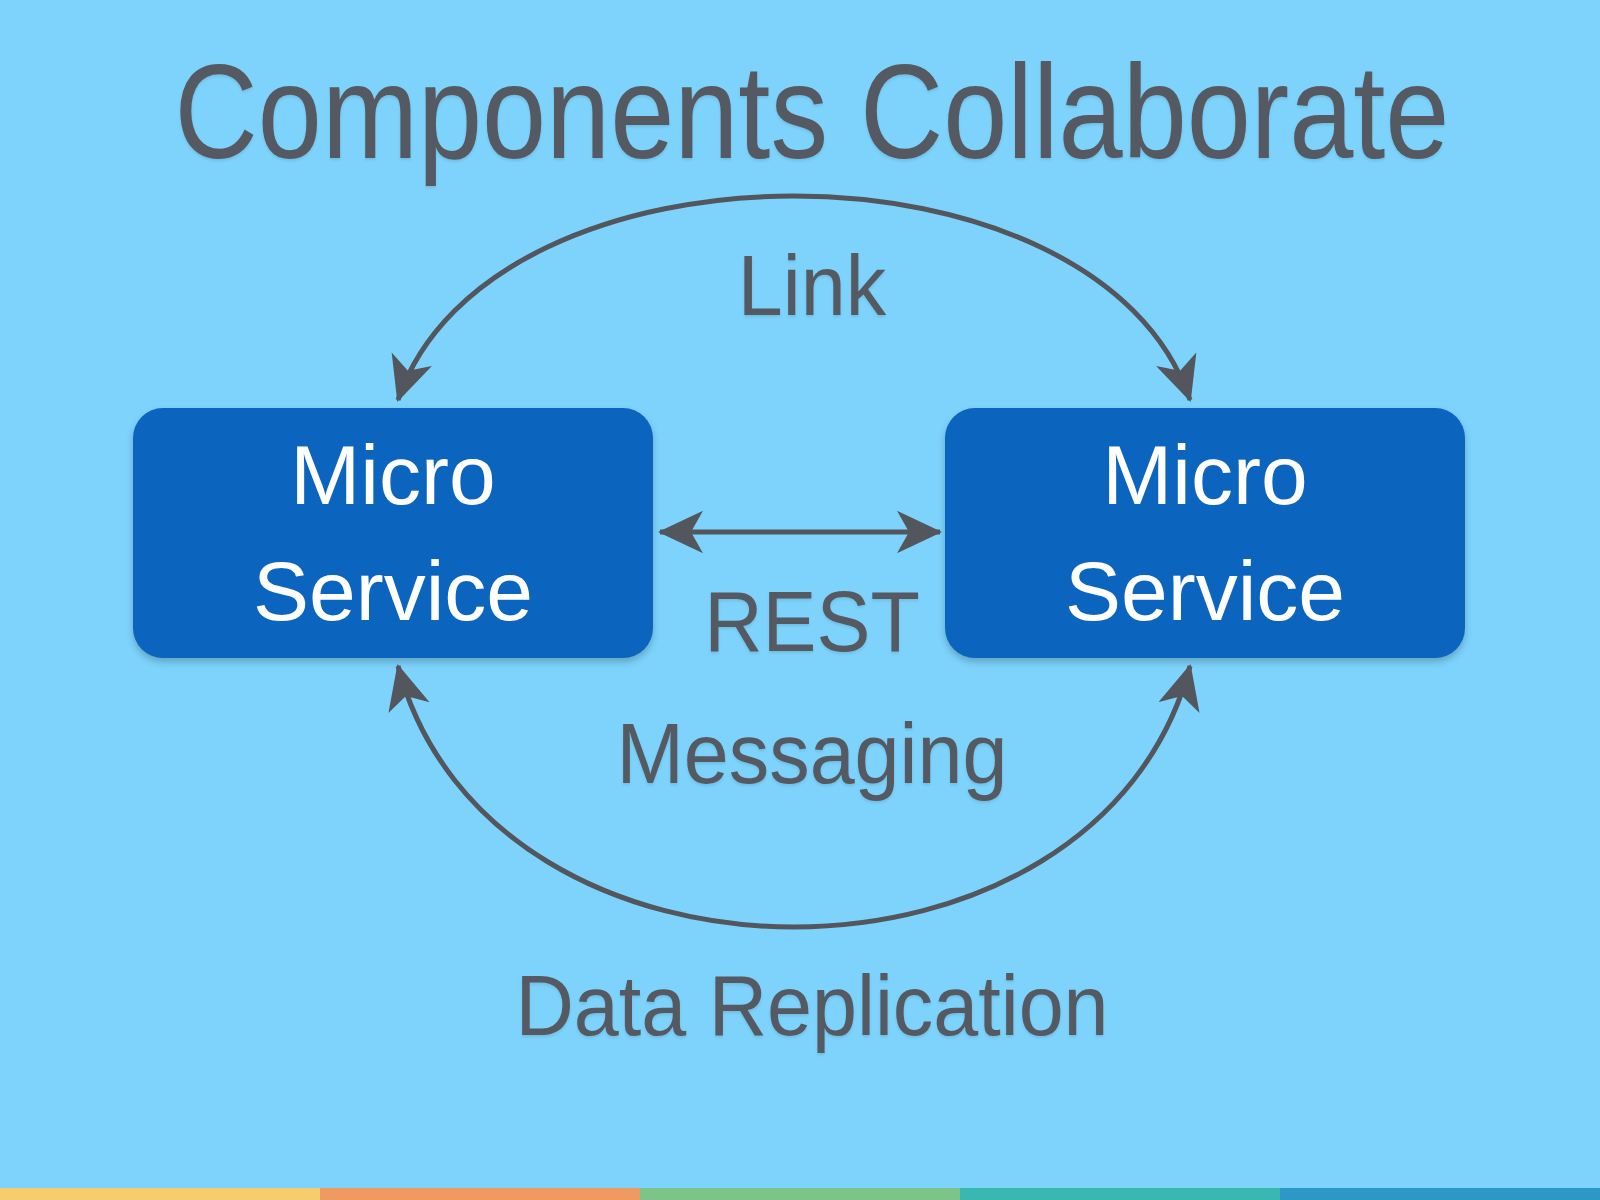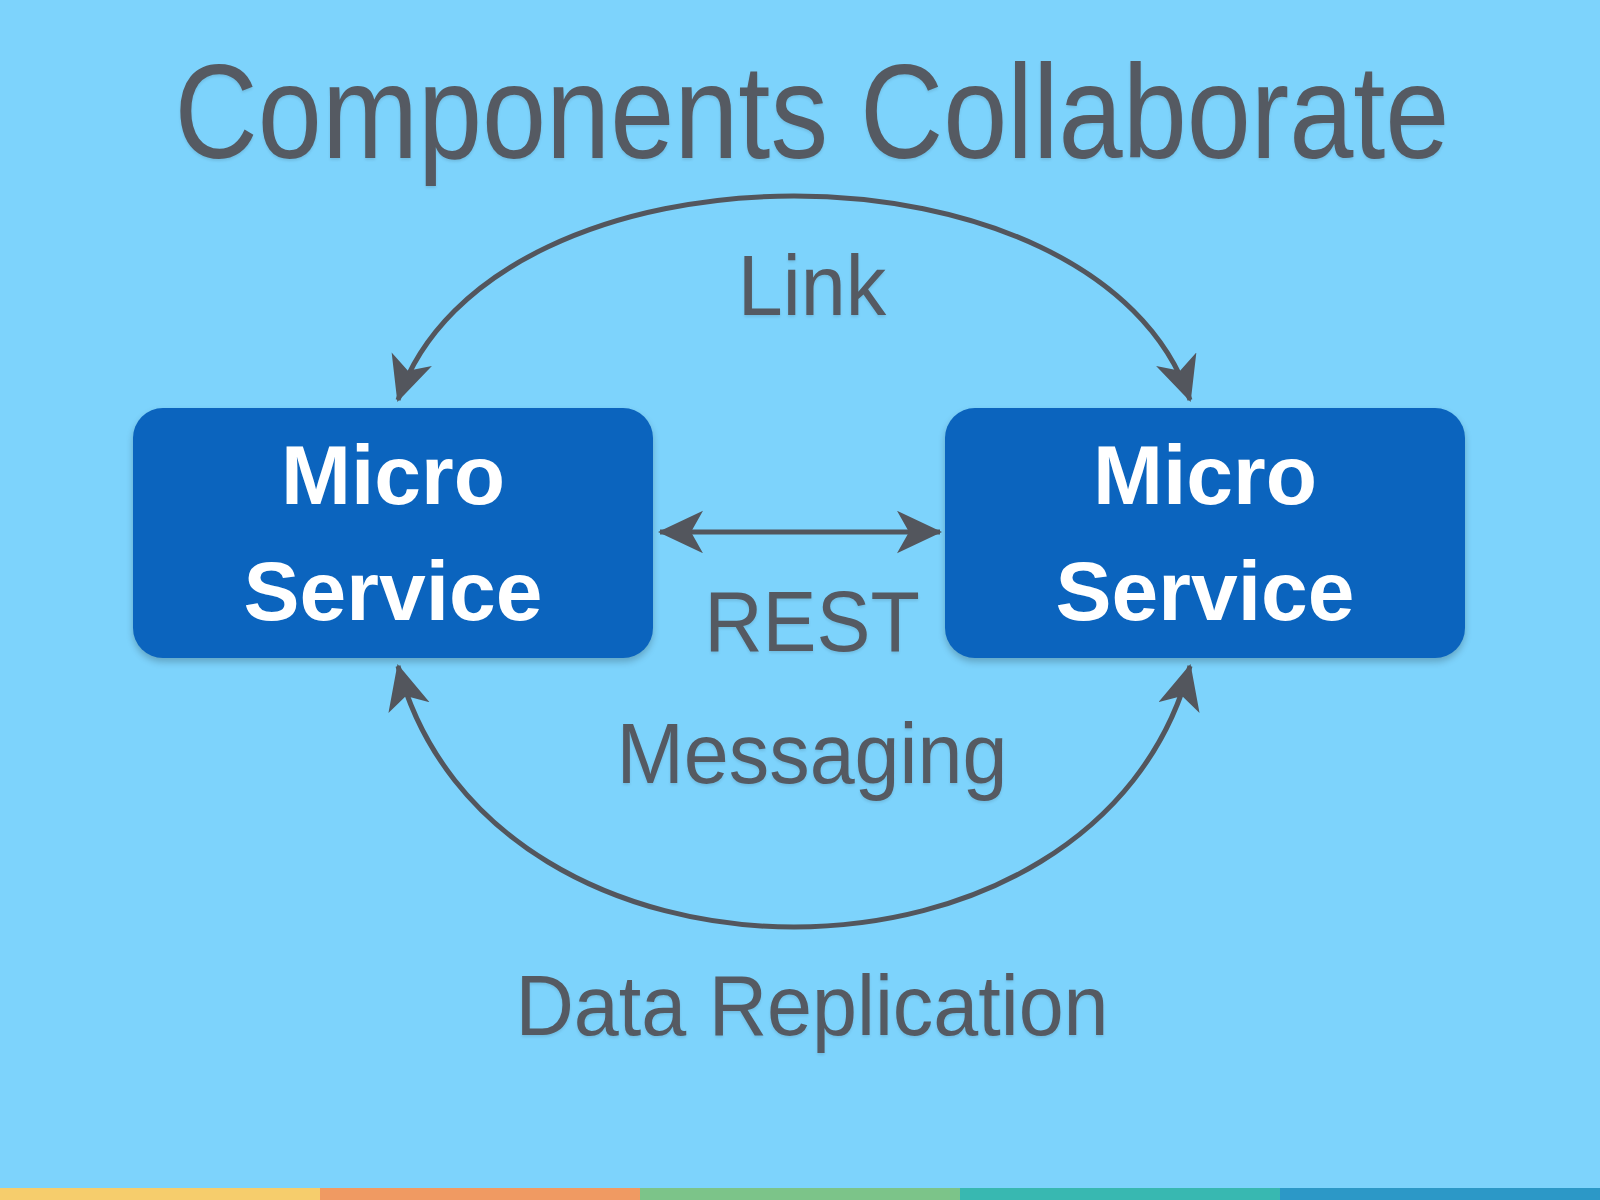--- a/index.html
+++ b/index.html
@@ -67,21 +67,21 @@
     flex-direction: column;
     align-items: center;
     justify-content: center;
     box-shadow: 0 4px 7px rgba(0,0,0,0.22);
   }
   .node-left  { left: 133px; }
   .node-right { left: 945px; }
   .node-line {
     font-size: 84px;
     line-height: 116px;
-    font-weight: 700;
+    font-weight: 400;
     text-align: center;
     white-space: nowrap;
   }
   .footer-bar {
     position: absolute;
     left: 0;
     bottom: 0;
     width: 1600px;
     height: 12px;
     display: flex;

